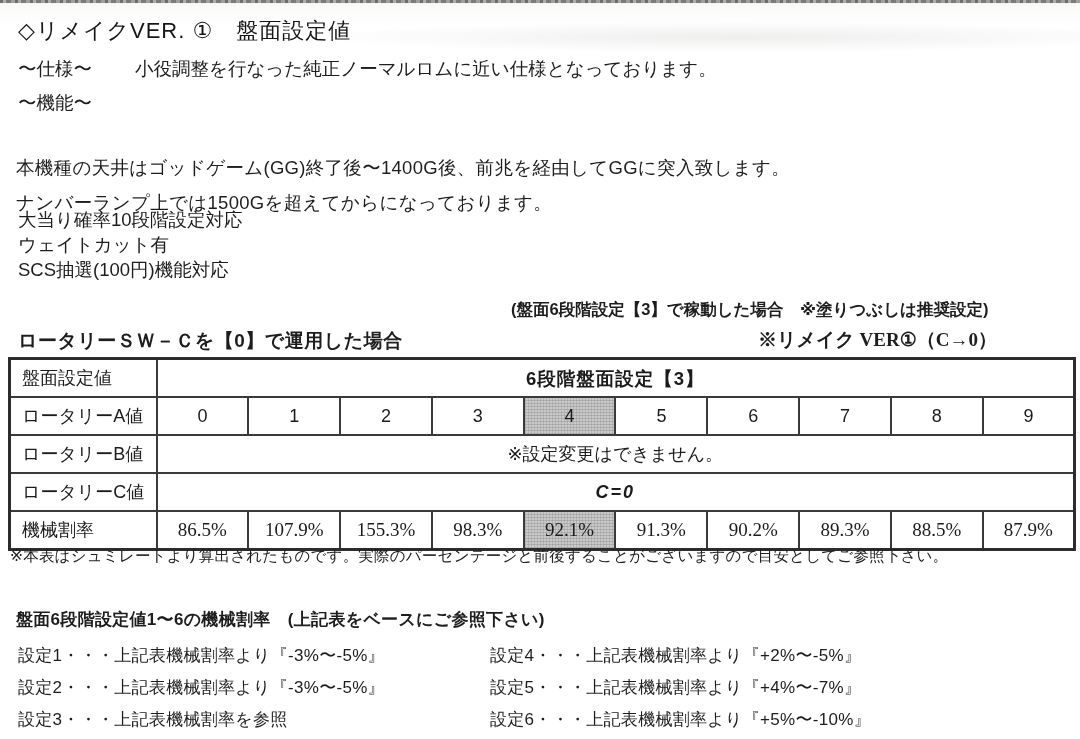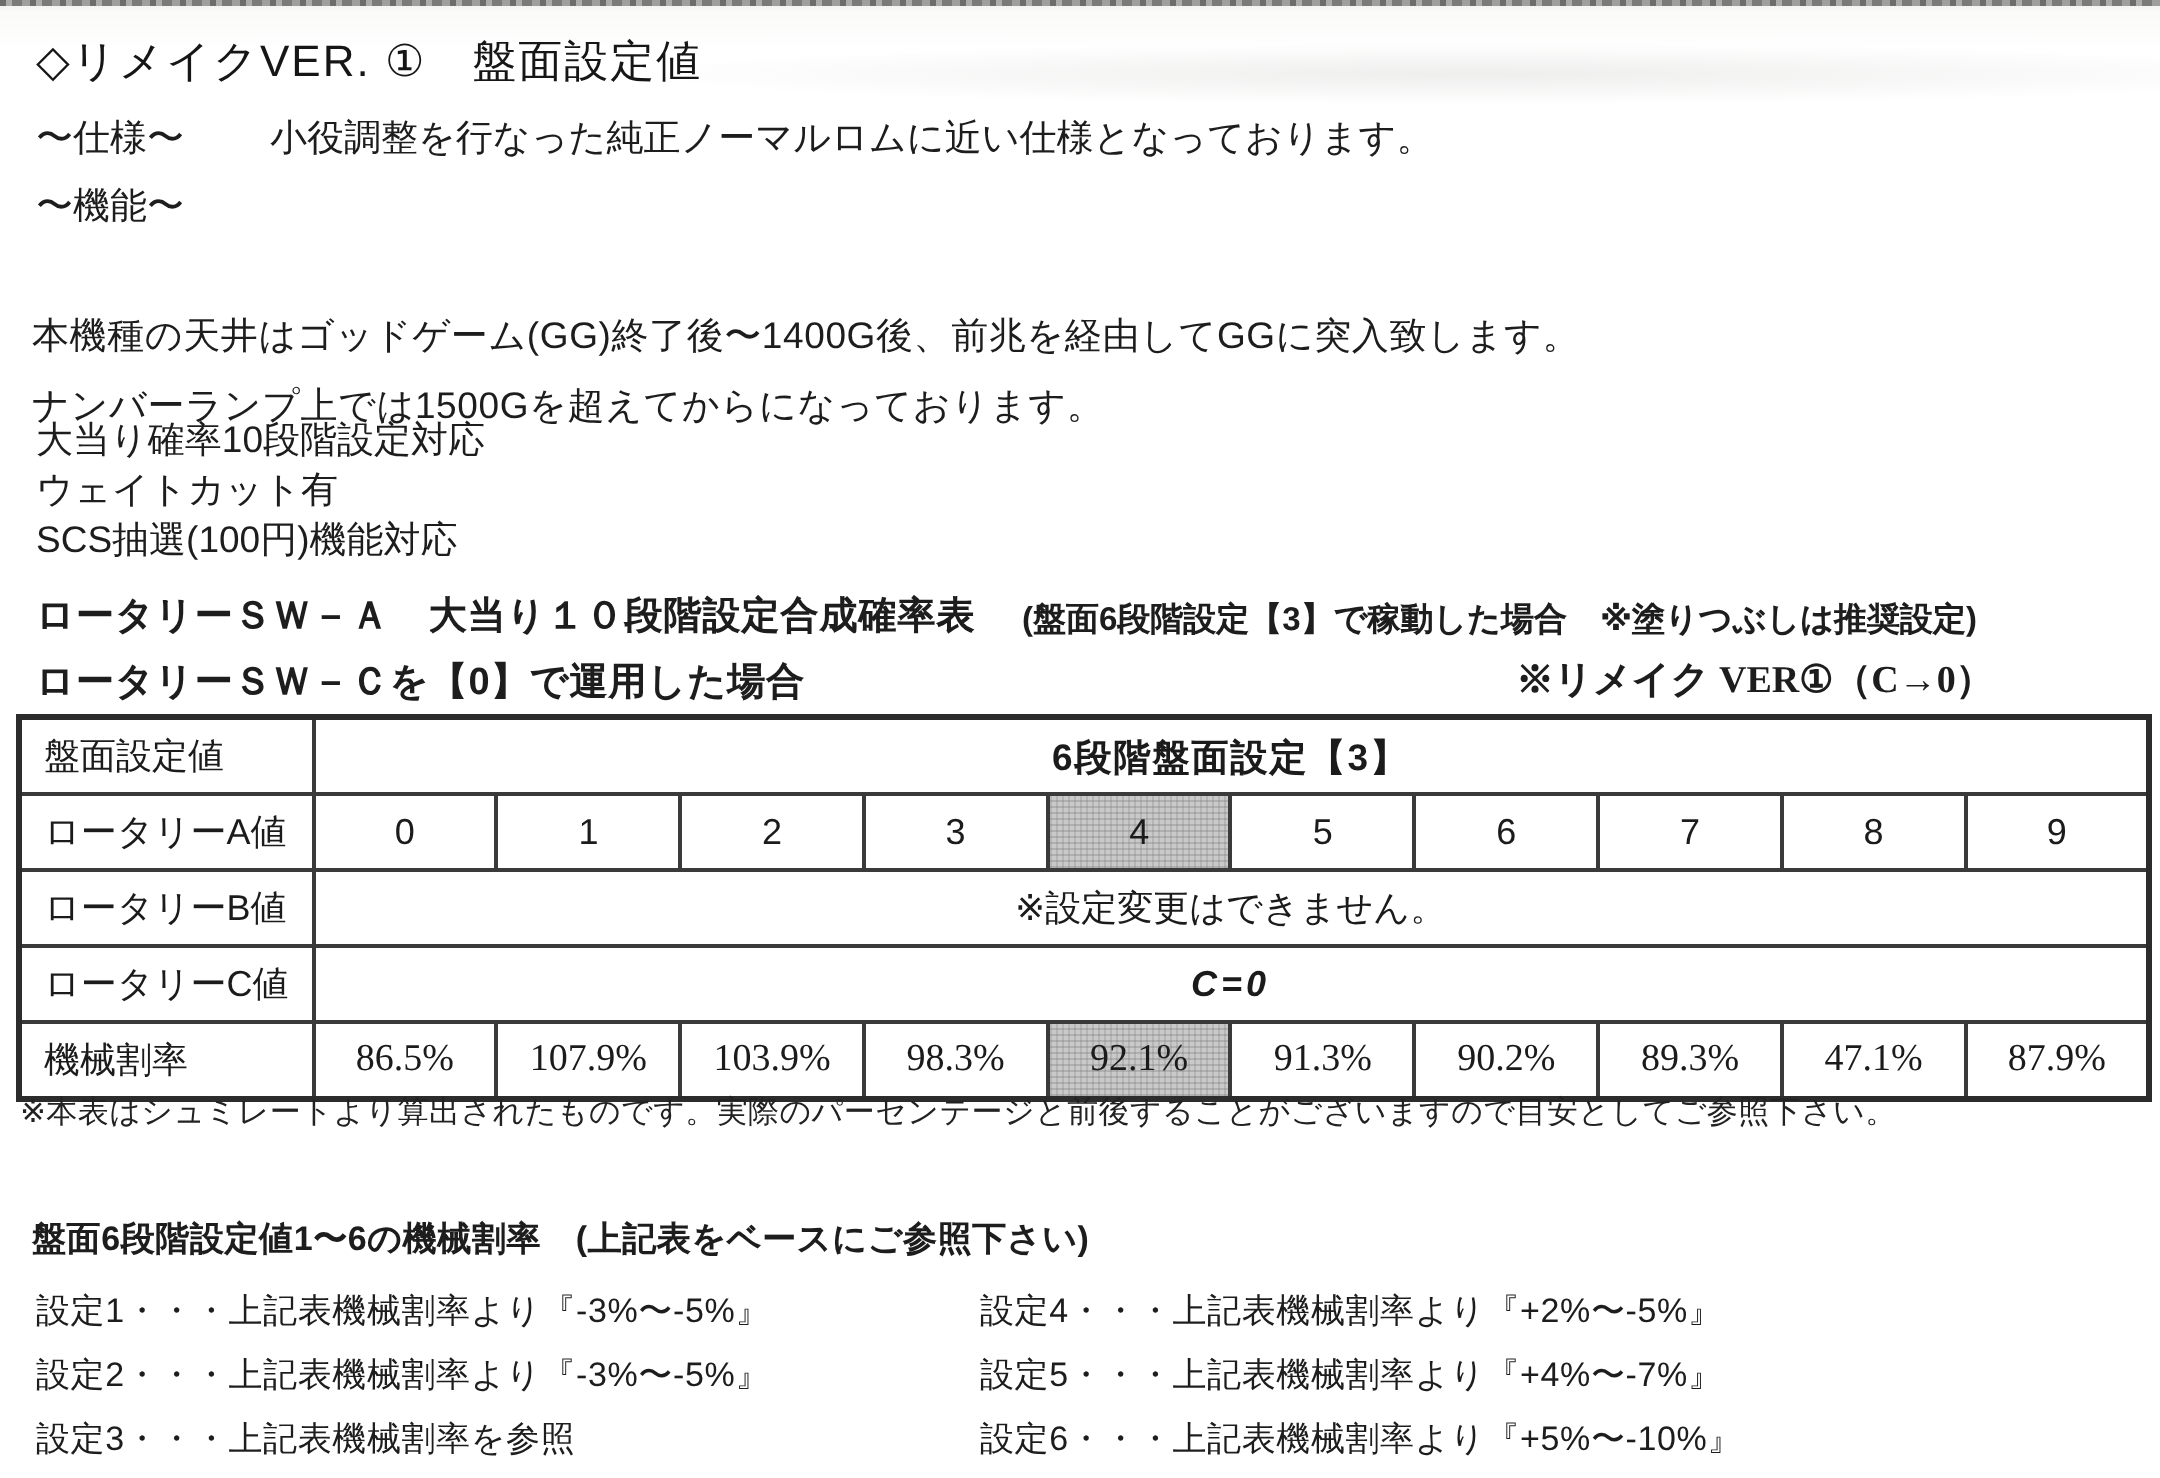--- a/index.html
+++ b/index.html
@@ -73,21 +73,20 @@
   <div class="abs func row-line">
     <span class="row-label">〜機能〜</span>
     <span class="func-item1">大当り確率10段階設定対応</span>
     <span class="func-item2">ウェイトカット有</span>
     <span>SCS抽選(100円)機能対応</span>
   </div>
 
   <div class="abs para1">本機種の天井はゴッドゲーム(GG)終了後〜1400G後、前兆を経由してGGに突入致します。</div>
   <div class="abs para2">ナンバーランプ上では1500Gを超えてからになっております。</div>
 
-  <div class="abs tbl-head-main">ロータリーＳＷ－Ａ　大当り１０段階設定合成確率表</div>
   <div class="abs tbl-head-note">(盤面6段階設定【3】で稼動した場合　※塗りつぶしは推奨設定)</div>
   <div class="abs tbl-sub-main">ロータリーＳＷ－Ｃを【0】で運用した場合</div>
   <div class="abs tbl-sub-right">※リメイク VER①（C→0）</div>
 
   <table class="grid">
     <colgroup>
       <col style="width:147px">
       <col span="10" style="width:91.8px">
     </colgroup>
     <tbody>
@@ -113,27 +112,27 @@
         <td colspan="10">※設定変更はできません。</td>
       </tr>
       <tr>
         <td class="lbl">ロータリーC値</td>
         <td colspan="10" class="cval">C=0</td>
       </tr>
       <tr>
         <td class="lbl">機械割率</td>
         <td class="pct">86.5%</td>
         <td class="pct">107.9%</td>
-        <td class="pct">103.9%</td>
+        <td class="pct">155.3%</td>
         <td class="pct">98.3%</td>
         <td class="pct hl">92.1%</td>
         <td class="pct">91.3%</td>
         <td class="pct">90.2%</td>
         <td class="pct">89.3%</td>
-        <td class="pct">47.1%</td>
+        <td class="pct">88.5%</td>
         <td class="pct">87.9%</td>
       </tr>
     </tbody>
   </table>
 
   <div class="abs footnote">※本表はシュミレートより算出されたものです。実際のパーセンテージと前後することがございますので目安としてご参照下さい。</div>
 
   <div class="abs bottom-head">盤面6段階設定値1〜6の機械割率　(上記表をベースにご参照下さい)</div>
 
   <div class="abs set-col set-left">

